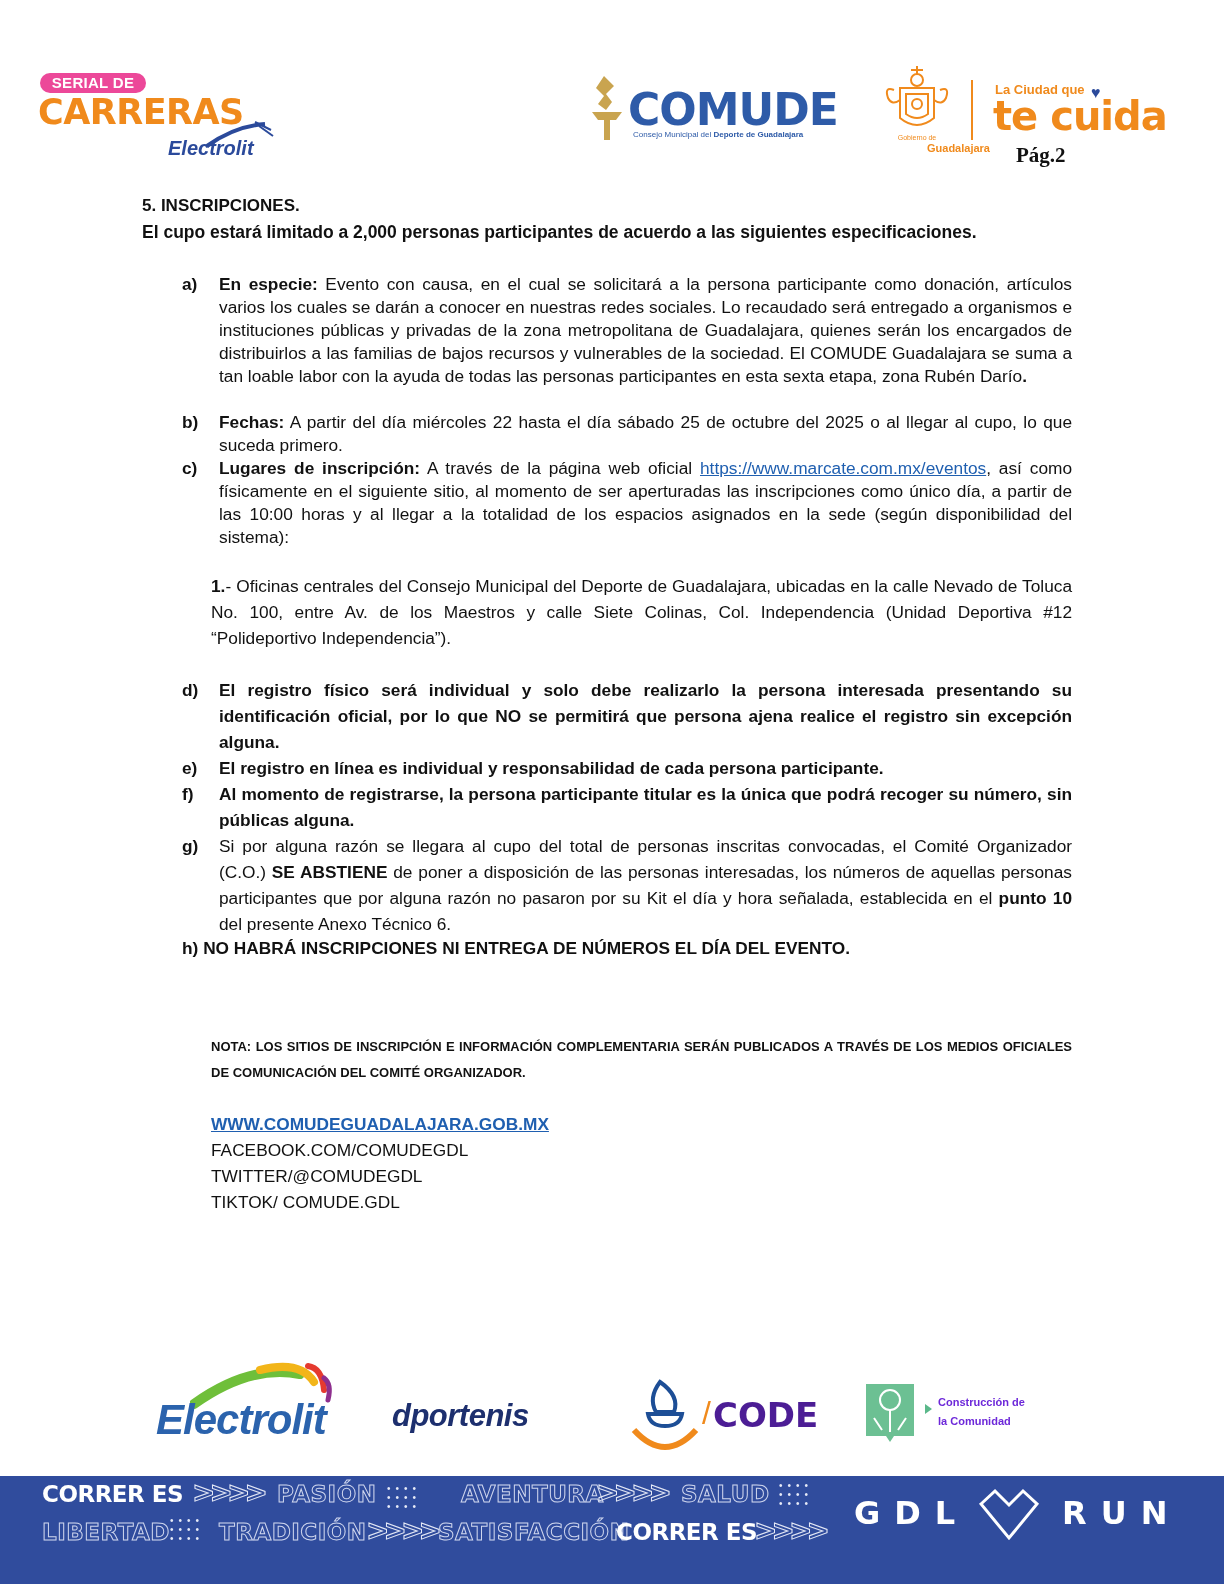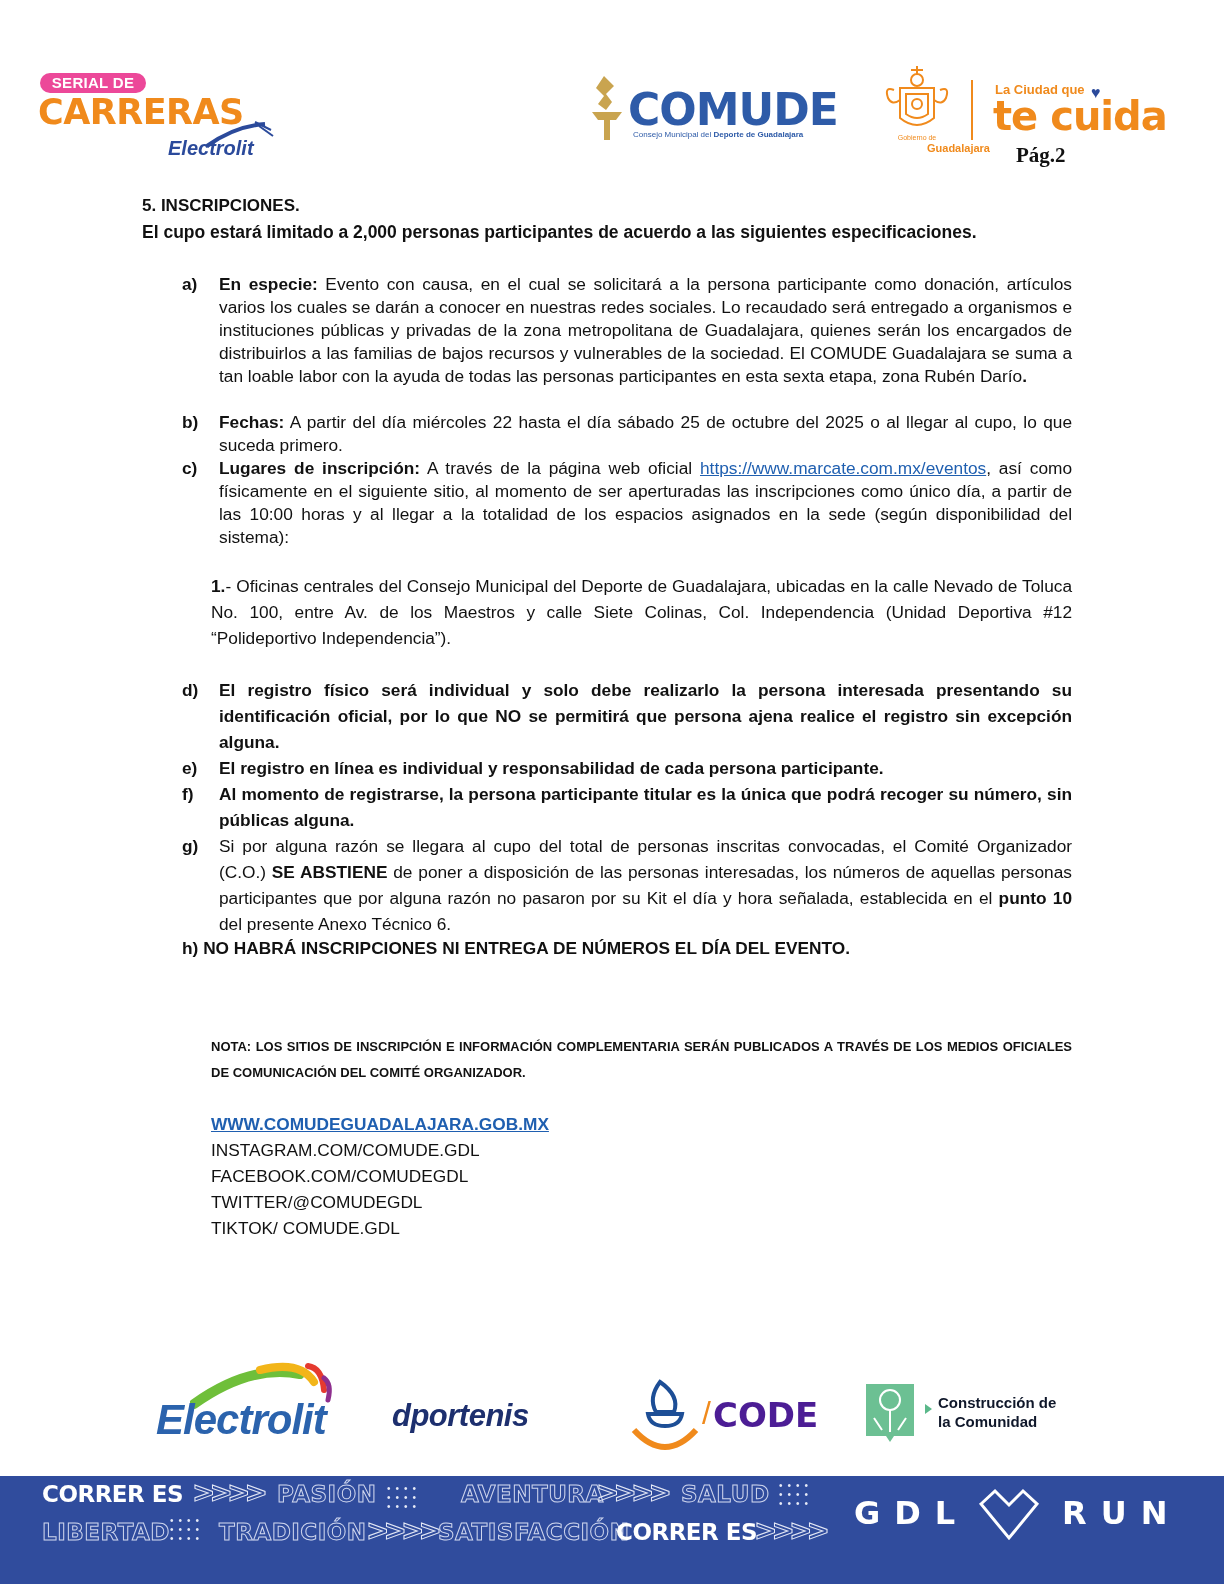--- a/index.html
+++ b/index.html
@@ -49,21 +49,21 @@
   .contacts .web { color:#1f5fb0; text-decoration:underline; font-weight:700; }
 
   
   .sp-electrolit { left:156px; top:1396px; font-style:italic; font-weight:700; font-size:42px; color:#2b63ad; letter-spacing:-1px; }
   .sp-electrolit-arc { left:190px; top:1360px; }
   .sp-dportenis { left:392px; top:1398px; font-style:italic; font-weight:900; font-size:31px; color:#1d2f6e; letter-spacing:-0.5px; font-family:Liberation Sans, sans-serif; }
   .sp-code-icon { left:630px; top:1378px; }
   .sp-code { left:713px; top:1395px; font-weight:900; font-size:34px; color:#4c1d95; font-family:"DejaVu Sans", sans-serif; }
   .sp-code-slash { left:702px; top:1395px; font-size:32px; color:#f08a1c; }
   .sp-construccion-icon { left:864px; top:1382px; }
-  .sp-construccion { left:938px; top:1393px; color:#0f172a; font-weight:700; font-size:15px; line-height:19px; }
+  .sp-construccion { left:938px; top:1393px; color:#6d28d9; font-weight:700; font-size:11px; line-height:19px; }
   .sp-construccion-arrow { left:925px; top:1404px; width:0; height:0; border-top:5px solid transparent; border-bottom:5px solid transparent; border-left:7px solid #5ab88a; }
 
   
   .banner { left:0; top:1476px; width:1224px; height:108px; background:#304c9d; }
   .b-solid { color:#fff; font-weight:900; font-size:23px; font-family:"DejaVu Sans", sans-serif; letter-spacing:-0.5px; }
   .b-outline { color:transparent; -webkit-text-stroke:1px #cfd6ee; font-weight:700; font-size:23px; font-family:"DejaVu Sans", sans-serif; letter-spacing:0.5px; }
   .chev { color:transparent; -webkit-text-stroke:1px #e6eaf7; font-weight:900; font-size:28px; letter-spacing:-6px; font-family:"DejaVu Sans", sans-serif; }
   .dots { color:#e6eaf7; font-size:10px; line-height:9px; letter-spacing:5px; }
   .gdl { color:#fff; font-weight:900; font-size:32px; letter-spacing:14px; font-family:"DejaVu Sans", sans-serif; }
 </style>
@@ -142,21 +142,20 @@
 <div class="item doc lh26" style="top:833px;">
   <span class="lbl">g)</span>
   <div class="body"><span>Si por alguna razón se llegara al cupo del total de personas inscritas convocadas, el Comité Organizador (C.O.) </span><b>SE ABSTIENE</b><span> de poner a disposición de las personas interesadas, los números de aquellas personas participantes que por alguna razón no pasaron por su Kit el día y hora señalada, establecida en el </span><b>punto 10</b><span> del presente Anexo Técnico 6.</span></div>
 </div>
 <div class="abs h-item"><span>h)</span> <span>NO HABRÁ INSCRIPCIONES NI ENTREGA DE NÚMEROS EL DÍA DEL EVENTO.</span></div>
 
 <div class="abs nota">NOTA: LOS SITIOS DE INSCRIPCIÓN E INFORMACIÓN COMPLEMENTARIA SERÁN PUBLICADOS A TRAVÉS DE LOS MEDIOS OFICIALES DE COMUNICACIÓN DEL COMITÉ ORGANIZADOR.</div>
 
 <div class="abs contacts">
   <div class="web">WWW.COMUDEGUADALAJARA.GOB.MX</div>
-  <div>INSTAGRAM.COM/COMUDE.GDL</div>
   <div>FACEBOOK.COM/COMUDEGDL</div>
   <div>TWITTER/@COMUDEGDL</div>
   <div>TIKTOK/ COMUDE.GDL</div>
 </div>
 
 <svg class="abs sp-electrolit-arc" width="160" height="50" viewBox="0 0 160 50">
   <path d="M4 44 Q60 4 110 14" stroke="#6fbf3a" stroke-width="10" fill="none" stroke-linecap="round"></path>
   <path d="M70 10 Q110 0 124 22" stroke="#f2b519" stroke-width="8" fill="none" stroke-linecap="round"></path>
   <path d="M118 6 Q132 8 134 30" stroke="#e53a2f" stroke-width="6" fill="none" stroke-linecap="round"></path>
   <path d="M134 18 Q142 24 138 40" stroke="#8e2f8e" stroke-width="5" fill="none" stroke-linecap="round"></path>

